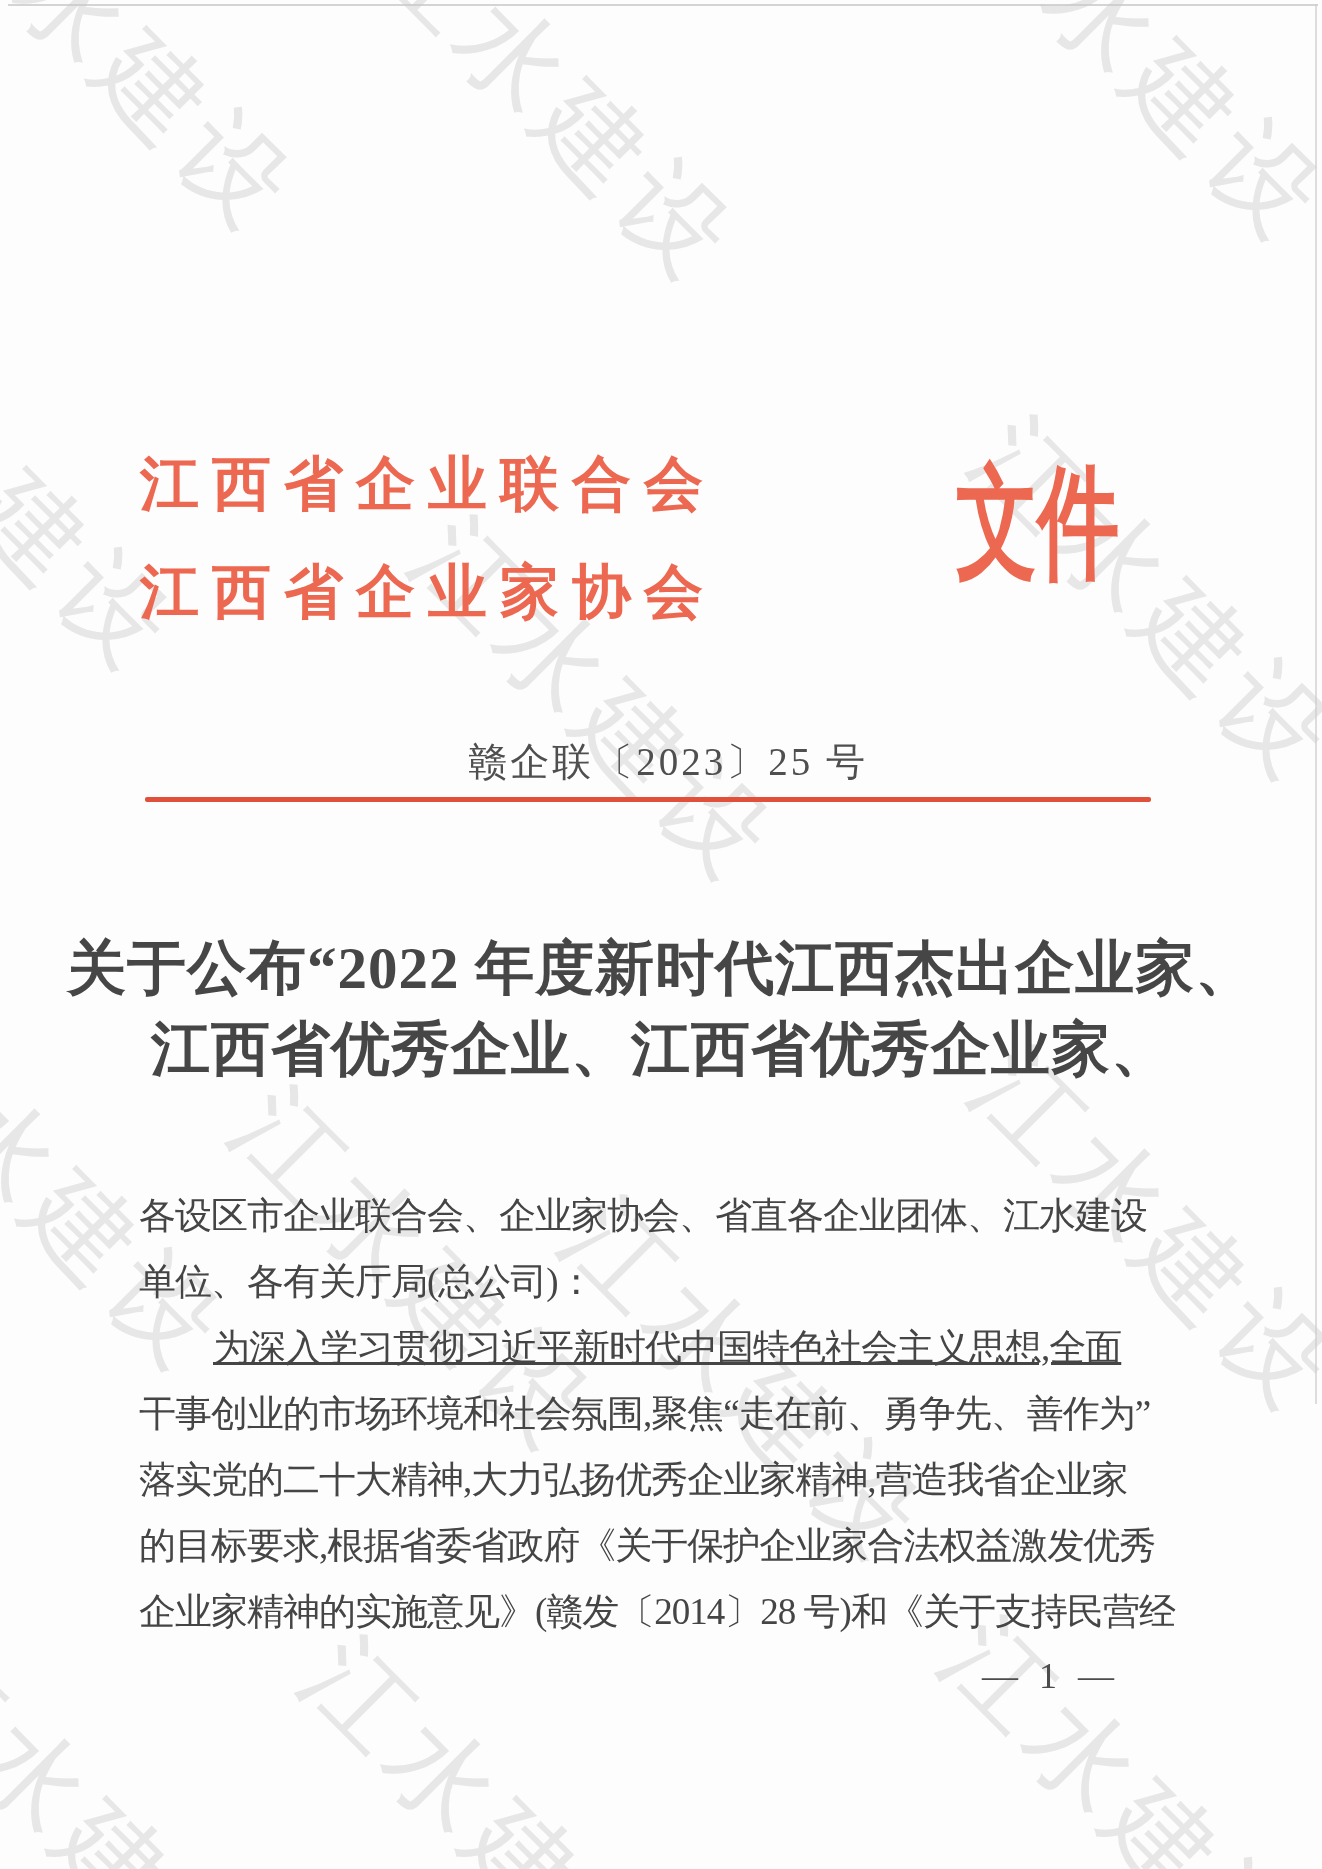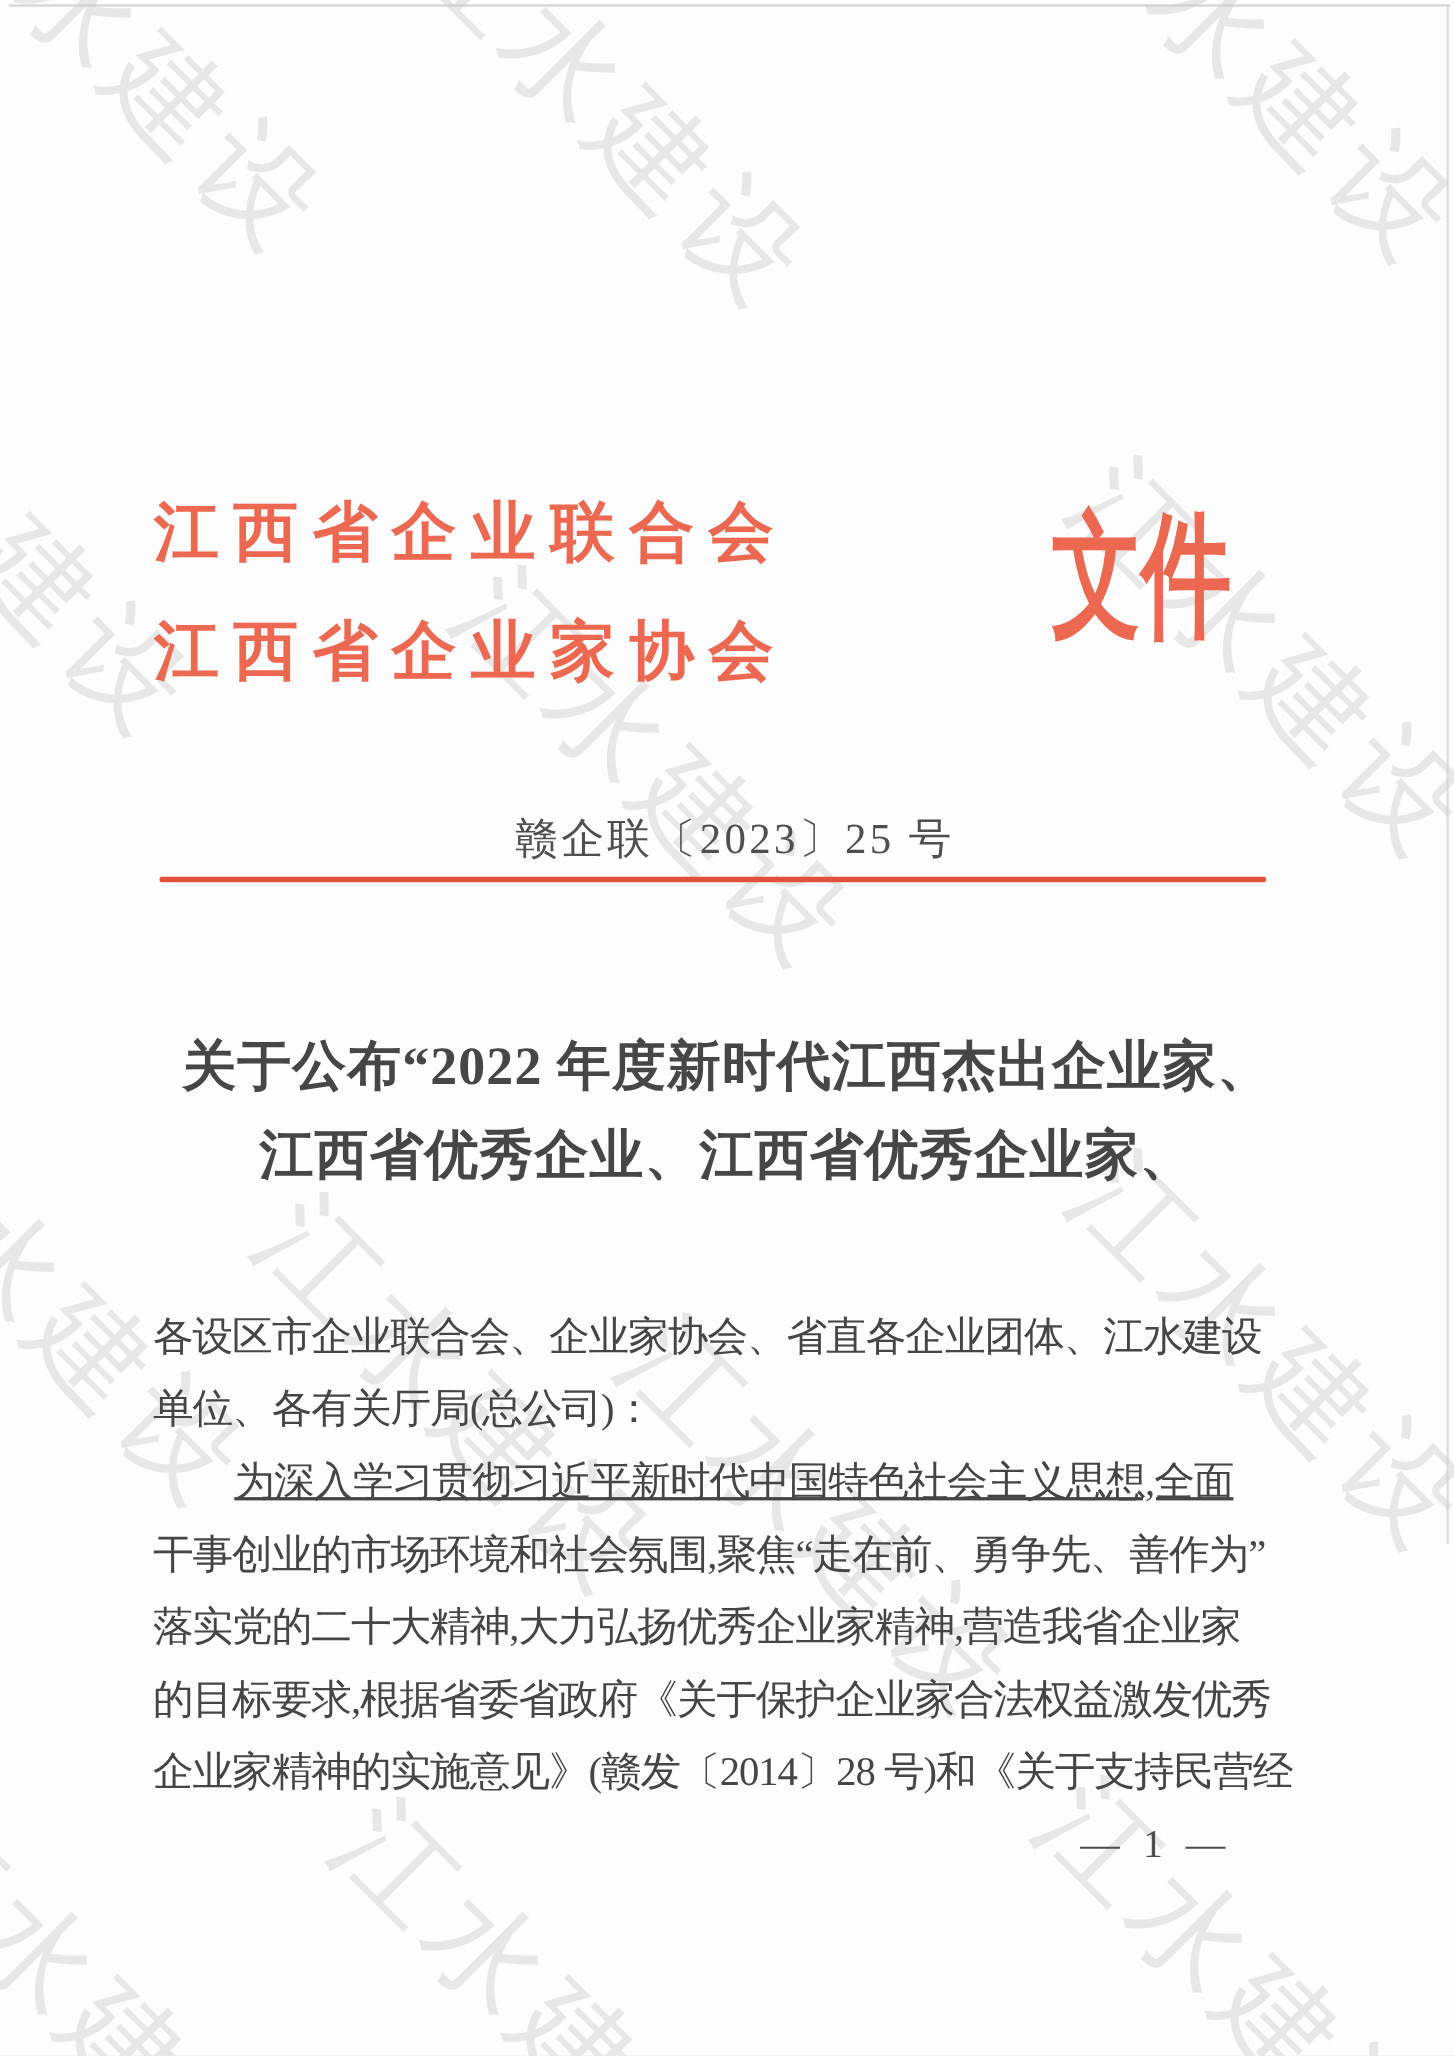--- a/index.html
+++ b/index.html
@@ -68,21 +68,21 @@
   .red-divider{
     position:absolute;left:145px;top:797px;
     width:1006px;height:5px;
     background:#e0503a;
     border-radius:2px;
   }
   
   .title-block{
     position:absolute;left:0;right:0;top:928px;
     text-align:center;
-    font-size:49px;
+    font-size:59px;
     font-weight:bold;
     line-height:81px;
     color:#464646;
     letter-spacing:1px;
   }
   
   .body-block{
     position:absolute;left:139px;top:1183px;
     width:1050px;
     font-size:37px;

